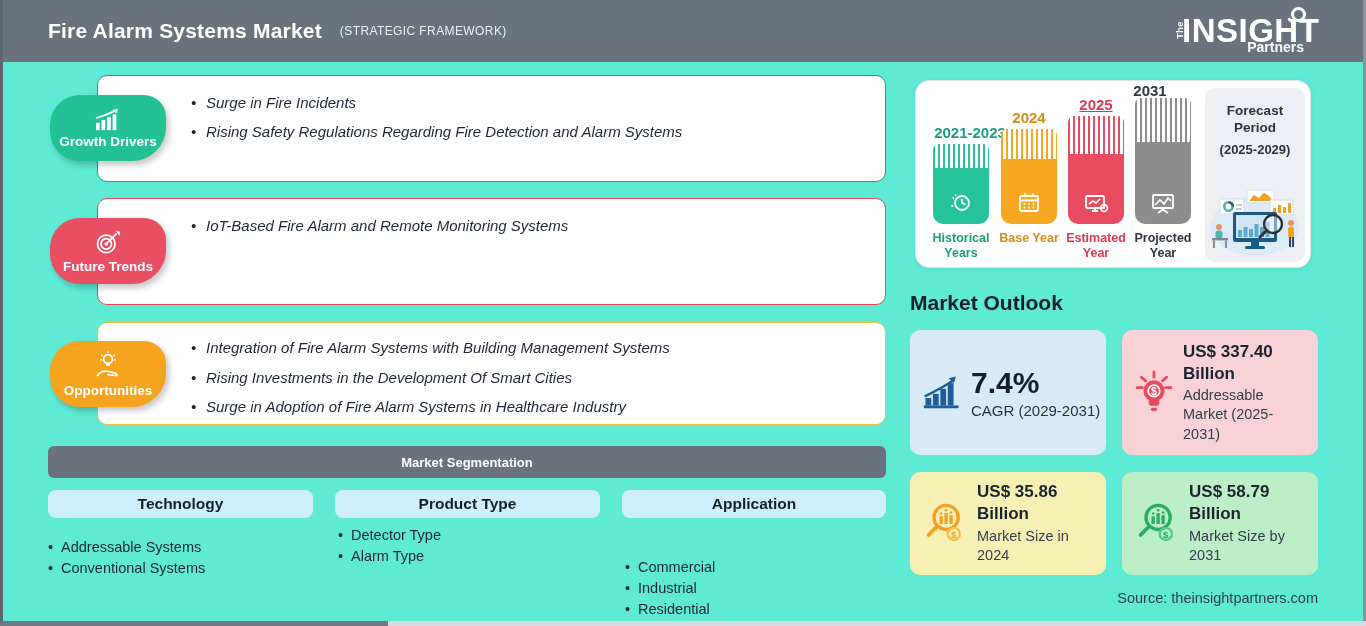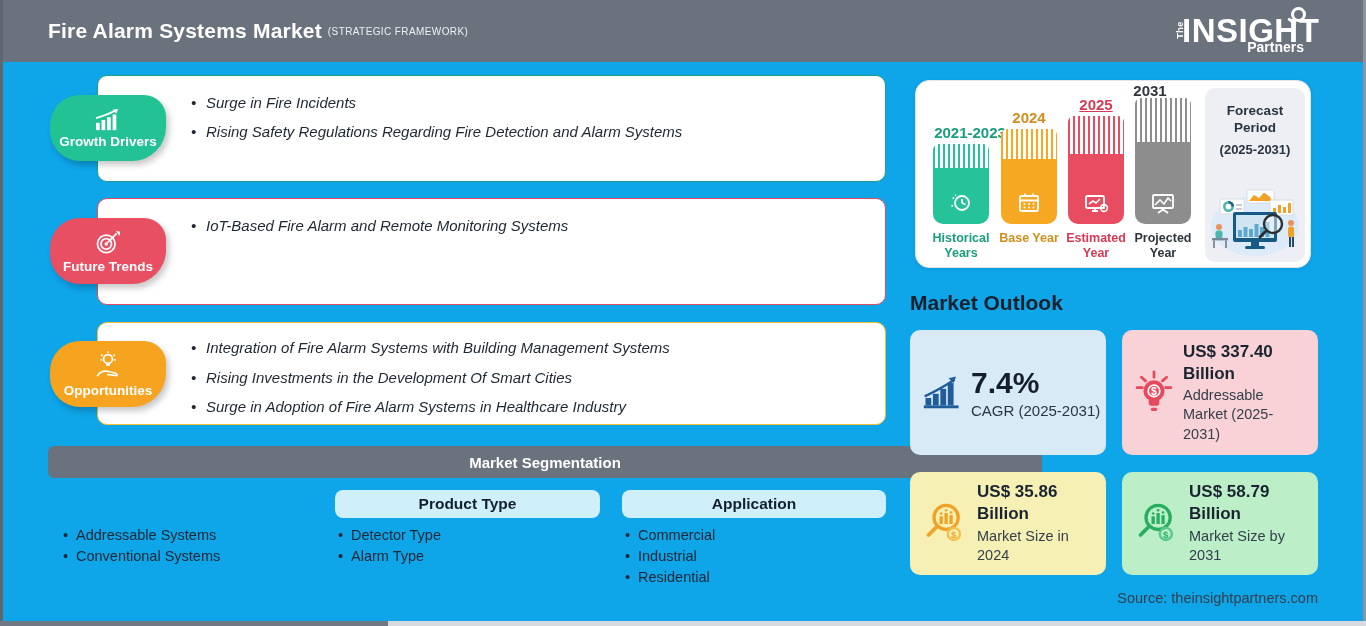--- a/index.html
+++ b/index.html
@@ -1,30 +1,30 @@
 <!DOCTYPE html>
 <html><head>
 <meta charset="utf-8">
 <style>
   * { margin:0; padding:0; box-sizing:border-box; }
   body { background:#e9eaec; font-family:"Liberation Sans", sans-serif; }
   .page {
-    position:relative; width:1366px; height:626px; background:#0ea5e9;
+    position:relative; width:1366px; height:626px; background:#5eead4;
     overflow:hidden; margin:0 auto;
   }
   .edge-left { position:absolute; left:0; top:0; bottom:0; width:3px; background:#5e6670; z-index:20; }
   .edge-right { position:absolute; right:0; top:0; bottom:0; width:3px; background:#8d949c; z-index:20; }
 
   
   .header {
     position:absolute; top:0; left:0; right:0; height:62px; background:#6A727E;
     display:flex; align-items:center; padding-left:48px; z-index:10;
   }
   .header-title { font-size:21px; font-weight:bold; color:#ffffff; letter-spacing:0.2px; }
-  .header-subtitle { font-size:10px; font-weight:400; color:#eef1f4; margin-left:6px; letter-spacing:0.4px; }
+  .header-subtitle { font-size:12px; font-weight:400; color:#eef1f4; margin-left:18px; letter-spacing:0.4px; }
   .logo { position:absolute; right:58px; top:8px; width:136px; height:48px; color:#fff; }
   .logo-the { position:absolute; left:-1px; top:17px; font-size:9px; font-weight:bold; transform:rotate(-90deg); letter-spacing:0.5px; }
   .logo-insight { position:absolute; left:10px; top:4px; font-size:33px; font-weight:bold; letter-spacing:0.5px; }
   .logo-mag { position:absolute; right:2px; top:-1px; width:15px; height:15px; border:3px solid #fff; border-radius:50%; }
   .logo-mag::after { content:""; position:absolute; left:-7px; top:10px; width:10px; height:3px; background:#fff; transform:rotate(38deg); border-radius:2px; }
   .logo-partners { position:absolute; right:4px; top:31px; font-size:14px; font-weight:bold; }
 
   
   .fw-box { position:absolute; left:97px; width:789px; background:#fff; border-radius:10px;font-style:italic; }
   .fw-box.drivers { top:75px; height:107px; border:1.6px solid #1E9E82; }
@@ -41,36 +41,36 @@
     display:flex; flex-direction:column; align-items:center; justify-content:center; gap:2px;
     color:#fff; border-radius:30px 22px 34px 30px; box-shadow:3px 4px 6px rgba(0,0,0,0.22);
   }
   .badge.drivers { top:95px;  background:#23C295; }
   .badge.trends  { top:218px; background:#E94F62; }
   .badge.opps    { top:341px; background:#F6A41F; }
   .badge-label { font-size:13.5px; font-weight:bold; white-space:nowrap; }
 
   
   .seg-bar {
-    position:absolute; left:48px; top:446px; width:994px; height:32px; background:#6A727E;
+    position:absolute; left:48px; top:446px; width:838px; height:32px; background:#6A727E;
     border-radius:6px; display:flex; align-items:center; justify-content:center;
-    color:#fff; font-size:15px; font-weight:bold;
+    color:#fff; font-size:13px; font-weight:bold;
   }
   .seg-pill {
     position:absolute; top:490px; height:28px; background:#CFEFFB; border-radius:8px;
     display:flex; align-items:center; justify-content:center;
     font-size:15.5px; font-weight:bold; color:#14202E;
   }
   .seg-pill.c1 { left:48px;  width:265px; }
   .seg-pill.c2 { left:335px; width:265px; }
   .seg-pill.c3 { left:622px; width:264px; }
   .seg-list { position:absolute; top:525px; list-style:none; }
-  .seg-list.c1 { left:63px; }
+  .seg-list.c1 { left:48px;margin-top:12px; }
   .seg-list.c2 { left:338px; }
-  .seg-list.c3 { left:625px; }
+  .seg-list.c3 { left:625px;margin-top:32px; }
   .seg-item { position:relative; font-size:14.5px; color:#1E2733; padding-left:13px; line-height:21px; }
   .seg-item::before { content:"•"; position:absolute; left:0; color:#1E2733; }
 
   
   .tl-card {
     position:absolute; left:915px; top:80px; width:396px; height:188px; background:#fff;
     border:1px solid #E2E4E9; border-radius:14px; box-shadow:0 1px 4px rgba(0,0,0,0.07);
   }
   .tl-bar { position:absolute; bottom:43px; width:56px; border-radius:6px 6px 10px 10px; overflow:hidden; }
   .tl-bar .stripes { width:100%; }
@@ -194,20 +194,23 @@
       <line x1="7" y1="10" x2="9.5" y2="10" stroke="#fff" stroke-width="1.6"></line>
       <line x1="25" y1="10" x2="22.5" y2="10" stroke="#fff" stroke-width="1.6"></line>
       <path d="M4 28 q4 -6 11 -5 l9 2 q3 1 2 3 l-10 -1" stroke="#fff" stroke-width="2" fill="none" stroke-linecap="round"></path>
     </svg>
     <span class="badge-label">Opportunities</span>
   </div>
 
   <div class="seg-bar">
     <span>Market Segmentation</span>
   </div>
+  <div class="seg-pill c1">
+    <span>Technology</span>
+  </div>
   <div class="seg-pill c2">
     <span>Product Type</span>
   </div>
   <div class="seg-pill c3">
     <span>Application</span>
   </div>
   <ul class="seg-list c1">
     <li class="seg-item">Addressable Systems</li>
     <li class="seg-item">Conventional Systems</li>
   </ul>
@@ -278,21 +281,21 @@
       </svg>
     </div>
 
     <div class="tl-cap p1">Historical Years</div>
     <div class="tl-cap p2">Base Year</div>
     <div class="tl-cap p3">Estimated Year</div>
     <div class="tl-cap p4">Projected Year</div>
 
     <div class="forecast">
       <div class="f-title">Forecast Period</div>
-      <div class="f-range">(2025-2031)</div>
+      <div class="f-range">(2025-2029)</div>
       <svg class="f-illus" width="96" height="74" viewBox="0 0 96 74">
         <ellipse cx="48" cy="42" rx="44" ry="30" fill="#DCEBF7"></ellipse>
         <rect x="40" y="6" width="27" height="13" rx="1.5" fill="#fff" stroke="#D8DCE2"></rect>
         <path d="M42 17 L47 11 L52 14 L57 8.5 L63 13 L65 17 Z" fill="#F2A127"></path>
         <rect x="13" y="15" width="24" height="15" rx="1.5" fill="#fff" stroke="#D8DCE2"></rect>
         <circle cx="21.5" cy="22.5" r="4.2" fill="none" stroke="#4DB6AC" stroke-width="2.6"></circle>
         <path d="M21.5 18.3 a4.2 4.2 0 0 1 4.2 4.2" fill="none" stroke="#1D5F8A" stroke-width="2.6"></path>
         <rect x="29" y="20" width="6" height="2" fill="#C6CBD3"></rect>
           <rect x="29" y="24" width="6" height="2" fill="#C6CBD3"></rect>
         <rect x="63" y="16" width="23" height="15" rx="1.5" fill="#fff" stroke="#D8DCE2"></rect>
@@ -332,21 +335,21 @@
       <rect x="1" y="35" width="42" height="3.5" fill="#1F5C99"></rect>
       <rect x="3" y="26" width="7" height="9" fill="#1F5C99"></rect>
       <rect x="12" y="21" width="7" height="14" fill="#1F5C99"></rect>
       <rect x="21" y="15" width="7" height="20" fill="#1F5C99"></rect>
       <rect x="30" y="8" width="7" height="27" fill="#1F5C99"></rect>
       <path d="M2 24 Q18 17 38 4" stroke="#1F5C99" stroke-width="3" fill="none"></path>
       <path d="M40 0 L31 2 L37 8 Z" fill="#1F5C99"></path>
     </svg>
     <div class="ol-text">
       <div class="cagr-value">7.4%</div>
-      <div class="cagr-label">CAGR (2025-2031)</div>
+      <div class="cagr-label">CAGR (2029-2031)</div>
     </div>
   </div>
 
   <div class="ol-card addr">
     <svg width="44" height="52" viewBox="0 0 36 44">
       <line x1="18" y1="2" x2="18" y2="7" stroke="#E8495C" stroke-width="2.6" stroke-linecap="round"></line>
       <line x1="6" y1="7" x2="10" y2="10.5" stroke="#E8495C" stroke-width="2.6" stroke-linecap="round"></line>
       <line x1="30" y1="7" x2="26" y2="10.5" stroke="#E8495C" stroke-width="2.6" stroke-linecap="round"></line>
       <line x1="2" y1="17" x2="7" y2="17" stroke="#E8495C" stroke-width="2.6" stroke-linecap="round"></line>
       <line x1="34" y1="17" x2="29" y2="17" stroke="#E8495C" stroke-width="2.6" stroke-linecap="round"></line>

